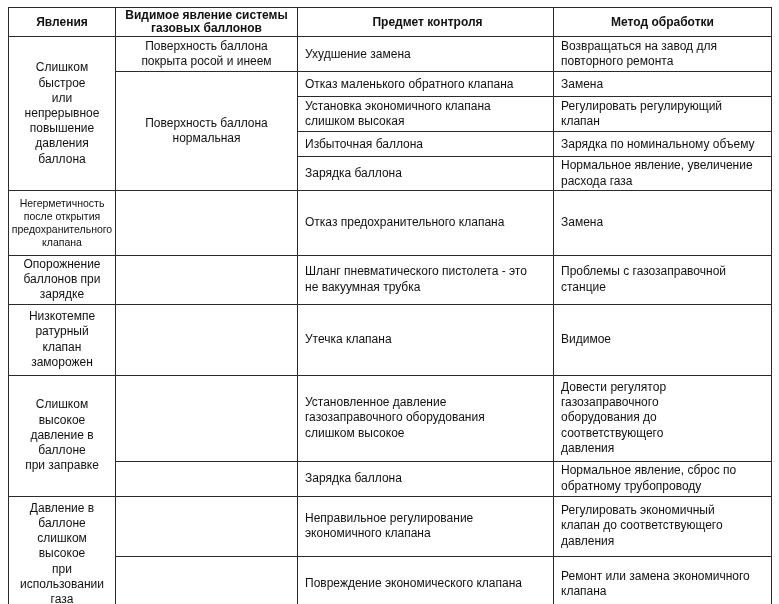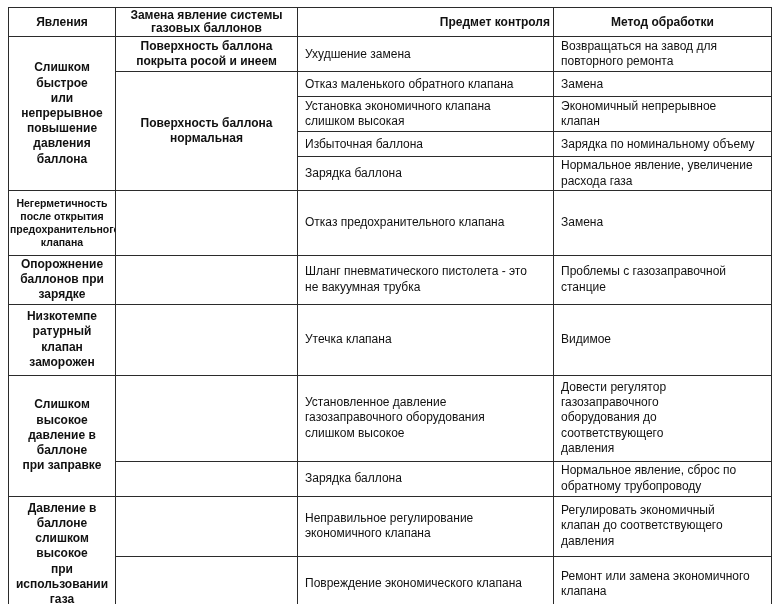--- a/index.html
+++ b/index.html
@@ -24,41 +24,41 @@
     padding: 1px 6px;
     white-space: pre-line;
     overflow: hidden;
   }
   .fault-table th {
     font-weight: bold;
     text-align: center;
     line-height: 1.1;
     padding: 1px 3px;
   }
-  .fault-table th.th-left { text-align: right; padding-left: 7px; }
-  td.c-center { text-align: center; font-weight: bold; }
+  .fault-table th.th-left { text-align: center; padding-left: 7px; }
+  td.c-center { text-align: center; }
   td.c-left { text-align: left; padding-left: 7px; padding-right: 7px; }
   td.sm { font-size: 10.5px; line-height: 1.22; padding-left: 1px; padding-right: 1px; }
 </style>
 </head>
 <body>
 
 <div class="page">
   <table class="fault-table">
     <colgroup>
       <col style="width:107px">
       <col style="width:182px">
       <col style="width:256px">
       <col style="width:218px">
     </colgroup>
 
     <tbody>
         <tr style="height:26px">
       <th>Явления</th>
-      <th>Замена явление системы
+      <th>Видимое явление системы
 газовых баллонов</th>
       <th class="th-left">Предмет контроля</th>
       <th>Метод обработки</th>
     </tr>
 
     <tr style="height:35px">
       <td class="c-center" rowspan="5">Слишком
 быстрое
 или
 непрерывное
@@ -73,21 +73,21 @@
     </tr>
     <tr style="height:25px">
       <td class="c-center" rowspan="4">Поверхность баллона
 нормальная</td>
       <td class="c-left">Отказ маленького обратного клапана</td>
       <td class="c-left">Замена</td>
     </tr>
     <tr style="height:35px">
       <td class="c-left">Установка экономичного клапана
 слишком высокая</td>
-      <td class="c-left">Экономичный непрерывное
+      <td class="c-left">Регулировать регулирующий
 клапан</td>
     </tr>
     <tr style="height:25px">
       <td class="c-left">Избыточная баллона</td>
       <td class="c-left">Зарядка по номинальному объему</td>
     </tr>
     <tr style="height:29px">
       <td class="c-left">Зарядка баллона</td>
       <td class="c-left">Нормальное явление, увеличение
 расхода газа</td>

